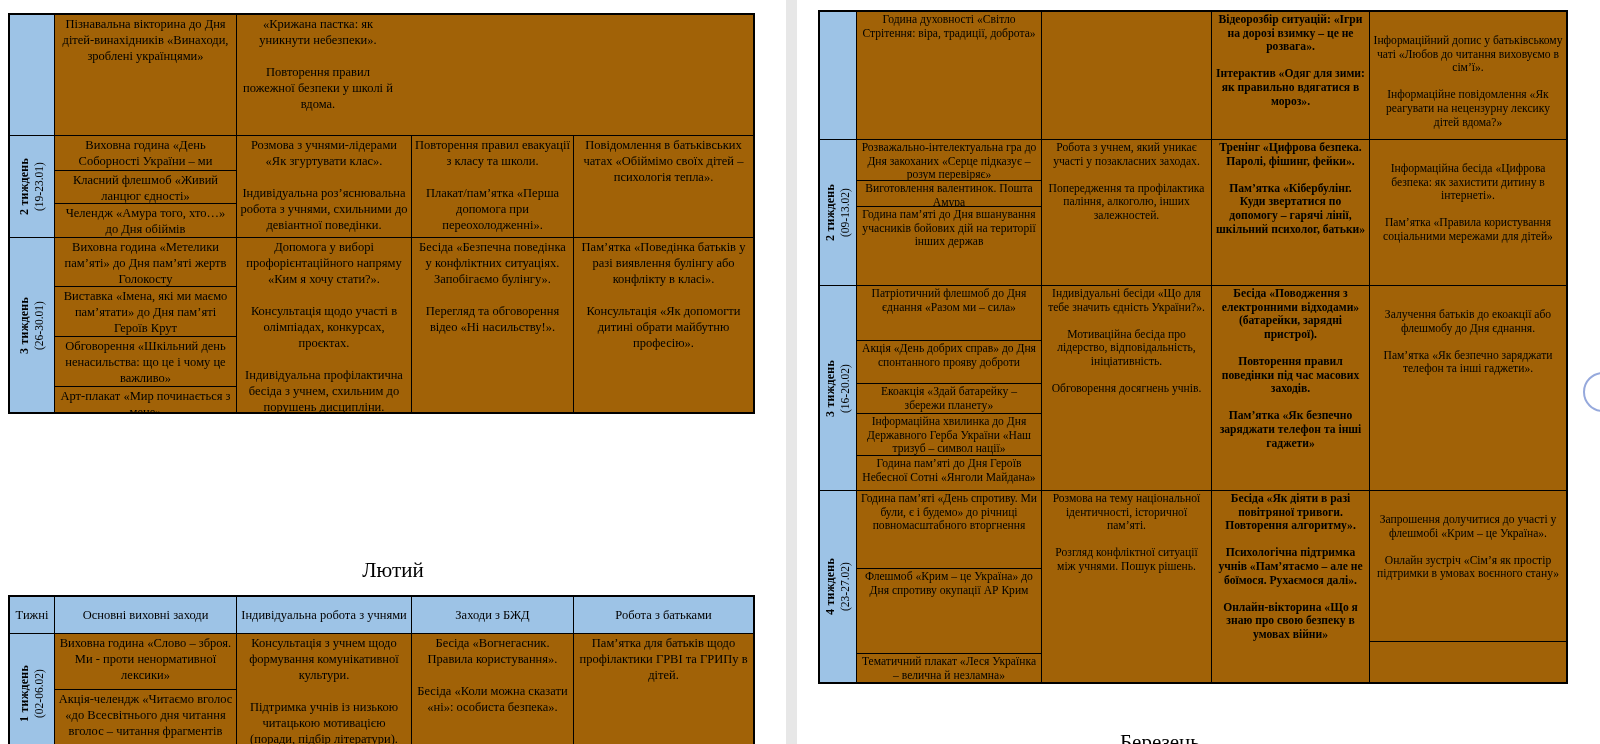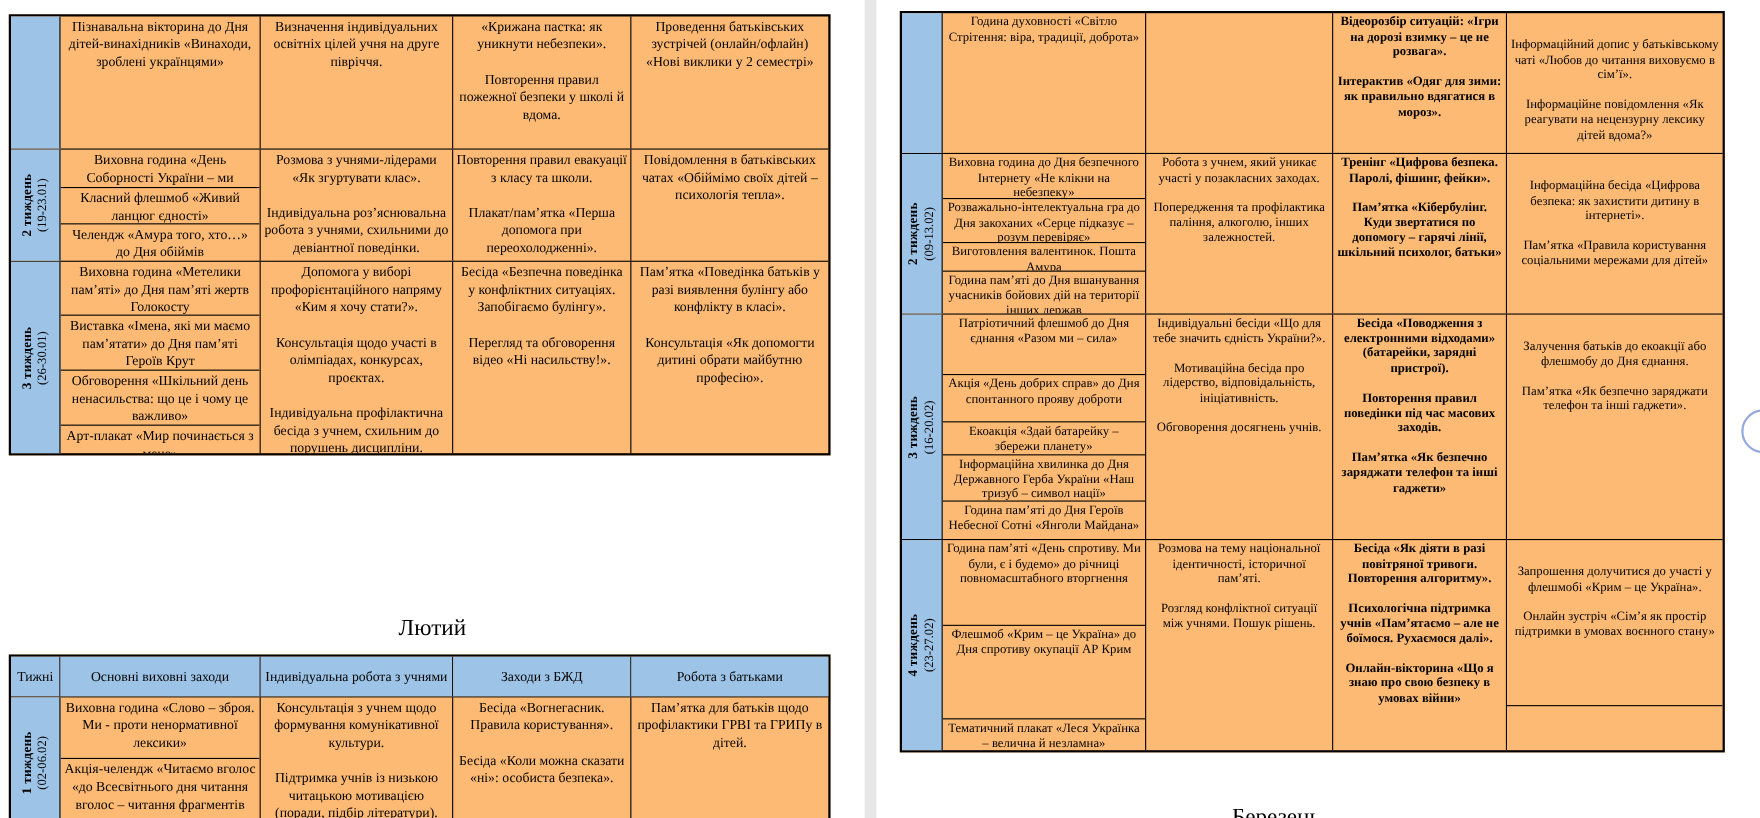--- a/index.html
+++ b/index.html
@@ -4,21 +4,21 @@
 <style>
   * { margin:0; padding:0; box-sizing:border-box; }
   html,body { background:#fff; }
   body { font-family:"Liberation Serif", serif; color:#000; }
   #screen { position:relative; width:1600px; height:744px; overflow:hidden; background:#fff; }
   .page { position:absolute; top:0; height:744px; background:#fff; }
   #page-left  { left:0; width:786px; }
   #page-right { left:797px; width:803px; }
   #page-gap { position:absolute; left:786px; top:0; width:11px; height:744px; background:#e7e7e7; }
 
-  .table { position:absolute; border:2px solid #000; background:#fdba74; }
+  .table { position:absolute; border:2px solid #000; background:#a16207; }
   .trow { display:flex; align-items:stretch; }
   .trow + .trow { border-top:1px solid #000; }
   .cell { border-right:1px solid #000; overflow:hidden; text-align:center; }
   .cell:last-child { border-right:none; }
   .txt { padding:1px 3px; white-space:pre-line; }
   .acts { display:flex; flex-direction:column; padding:0; }
   .sub { overflow:hidden; padding:1px 3px; white-space:pre-line; }
   .sub + .sub { border-top:1px solid #000; }
   .fill { flex:1; }
 
@@ -58,25 +58,23 @@
       <div class="trow" style="height:120px">
         <div class="cell wk lw0">
           <div class="wkbox">
             <span class="wkname"></span>
             <span class="wkdates"></span>
           </div>
         </div>
         <div class="cell acts lw1">
           <div class="sub fill">Пізнавальна вікторина до Дня дітей-винахідників «Винаходи, зроблені українцями»</div>
         </div>
-        <div class="cell txt lw2">Визначення індивідуальних освітніх цілей учня на друге півріччя.</div>
         <div class="cell txt lw3">«Крижана пастка: як уникнути небезпеки».
 
 Повторення правил пожежної безпеки у школі й вдома.</div>
-        <div class="cell txt lw4">Проведення батьківських зустрічей (онлайн/офлайн) «Нові виклики у 2 семестрі»</div>
       </div>
 
       <div class="trow" style="height:102px">
         <div class="cell wk lw0">
           <div class="wkbox">
             <span class="wkname">2 тиждень</span>
             <span class="wkdates">(19-23.01)</span>
           </div>
         </div>
         <div class="cell acts lw1">
@@ -178,21 +176,20 @@
       </div>
 
       <div class="trow" style="height:146px">
         <div class="cell wk rw0">
           <div class="wkbox">
             <span class="wkname">2 тиждень</span>
             <span class="wkdates">(09-13.02)</span>
           </div>
         </div>
         <div class="cell acts rw1">
-          <div class="sub" style="height:40px">Виховна година до Дня безпечного Інтернету «Не клікни на небезпеку»</div>
           <div class="sub" style="height:40px">Розважально-інтелектуальна гра до Дня закоханих «Серце підказує – розум перевіряє»</div>
           <div class="sub" style="height:26px">Виготовлення валентинок. Пошта Амура</div>
           <div class="sub fill">Година пам’яті до Дня вшанування учасників бойових дій на території інших держав</div>
         </div>
         <div class="cell txt rw2">Робота з учнем, який уникає участі у позакласних заходах.
 
 Попередження та профілактика паління, алкоголю, інших залежностей.</div>
         <div class="cell txt rw3">Тренінг «Цифрова безпека. Паролі, фішинг, фейки».
 
 Пам’ятка «Кібербулінг. Куди звертатися по допомогу – гарячі лінії, шкільний психолог, батьки»</div>

